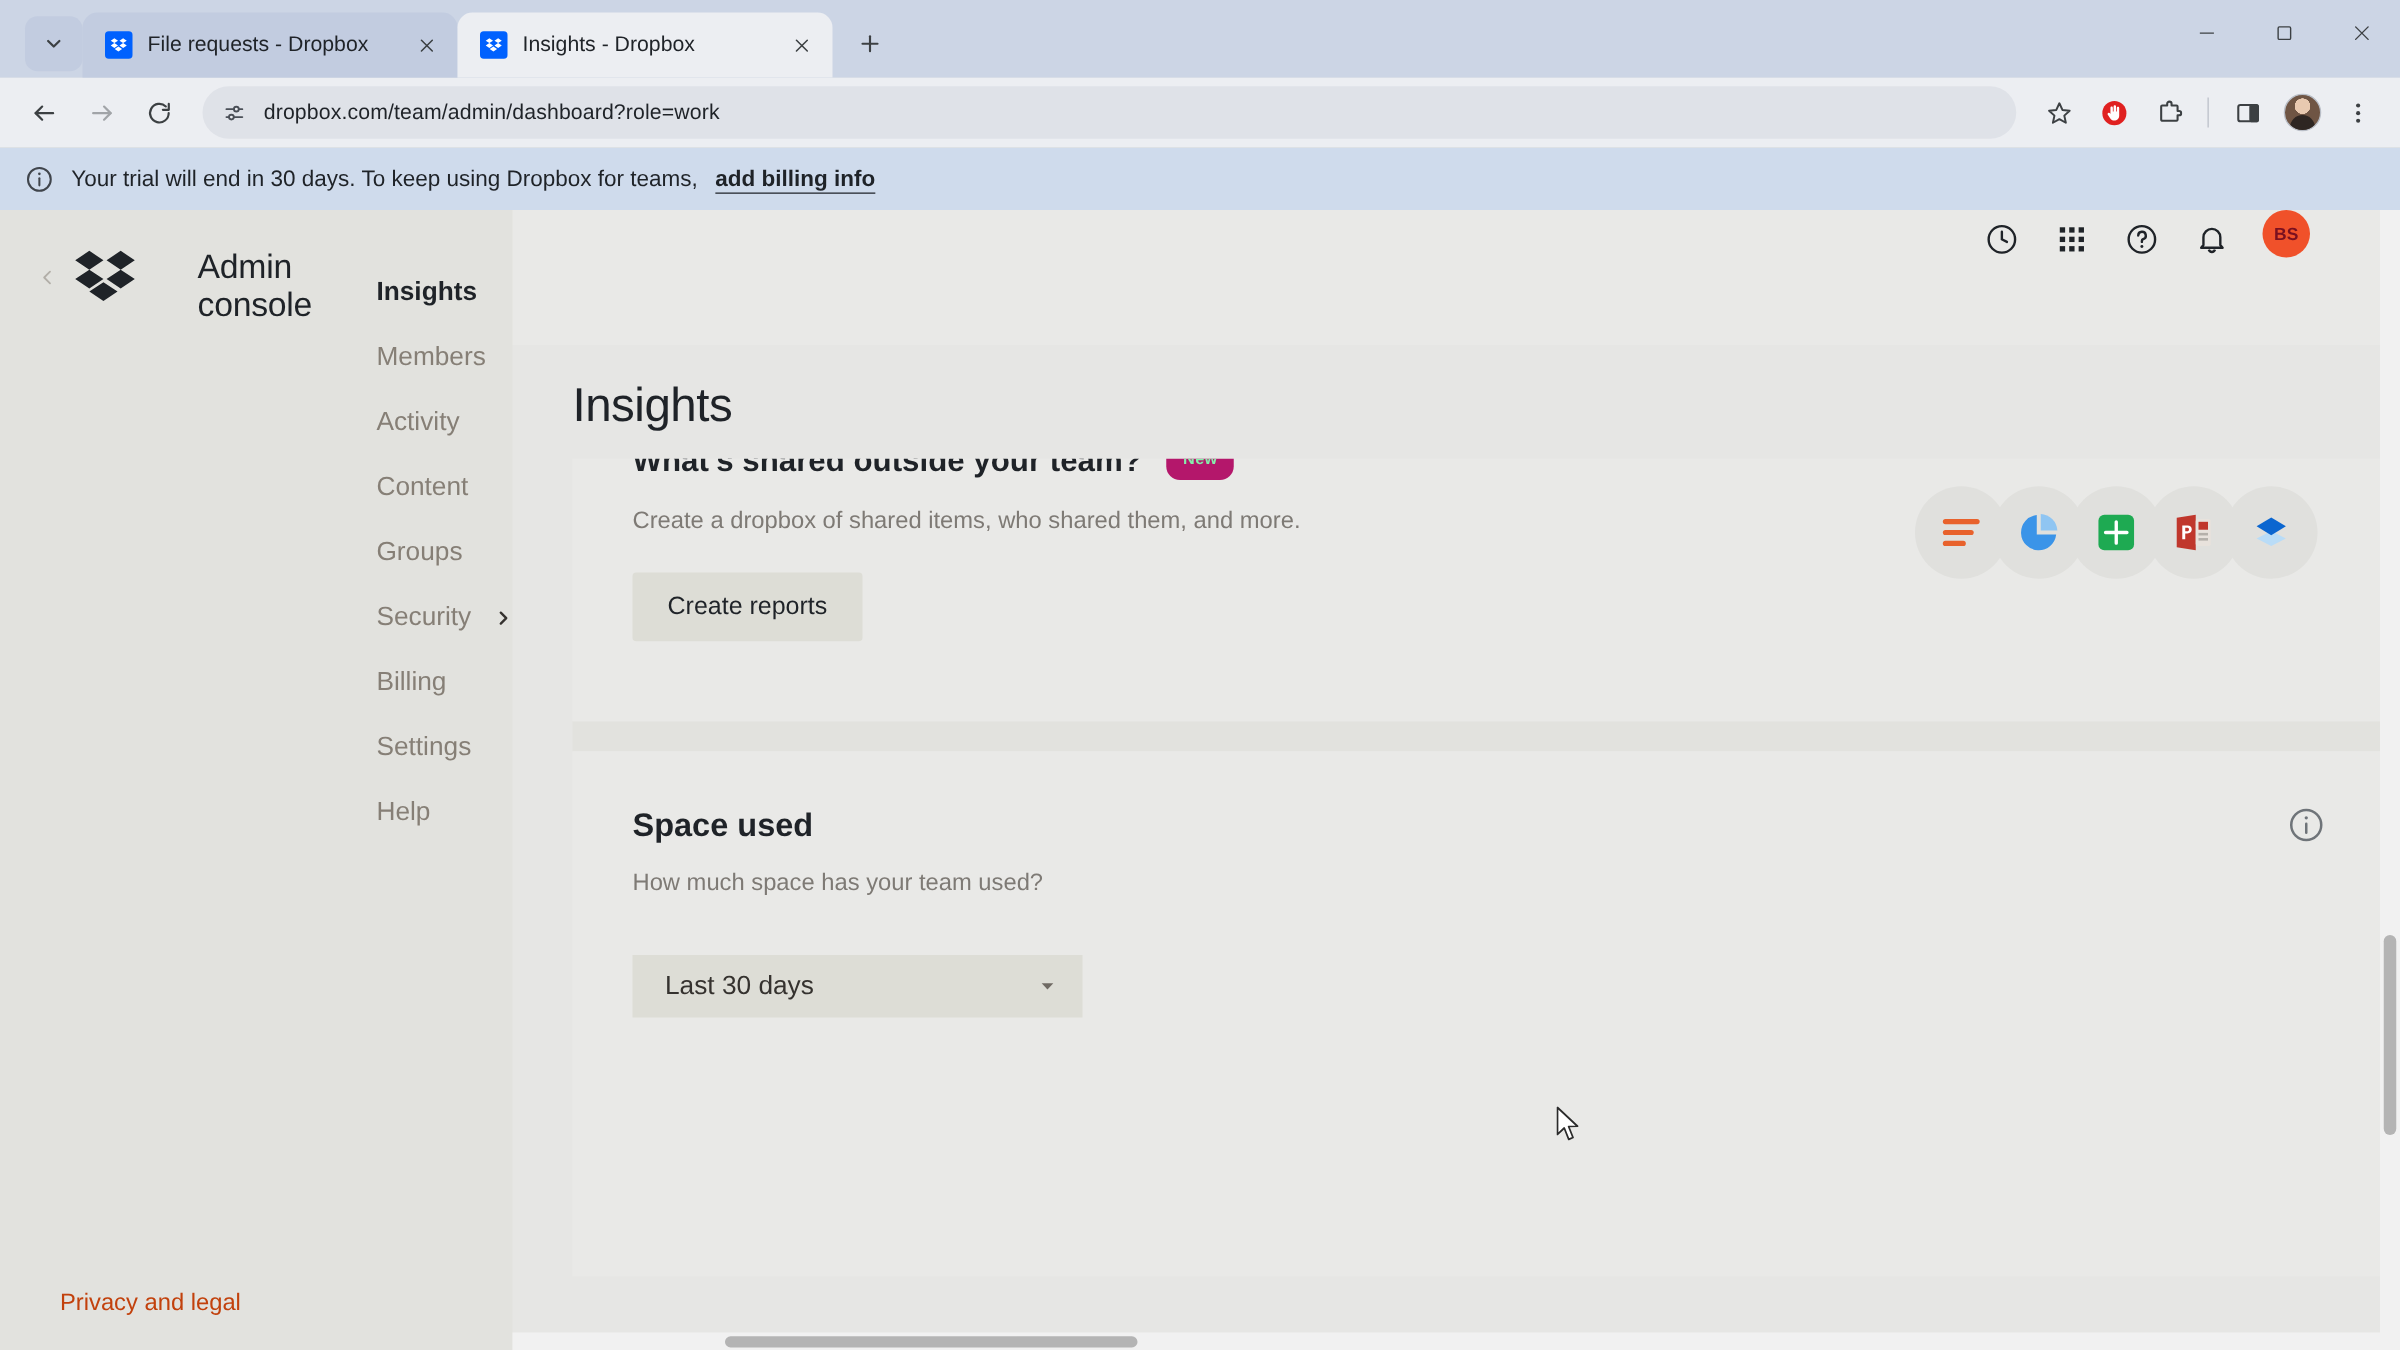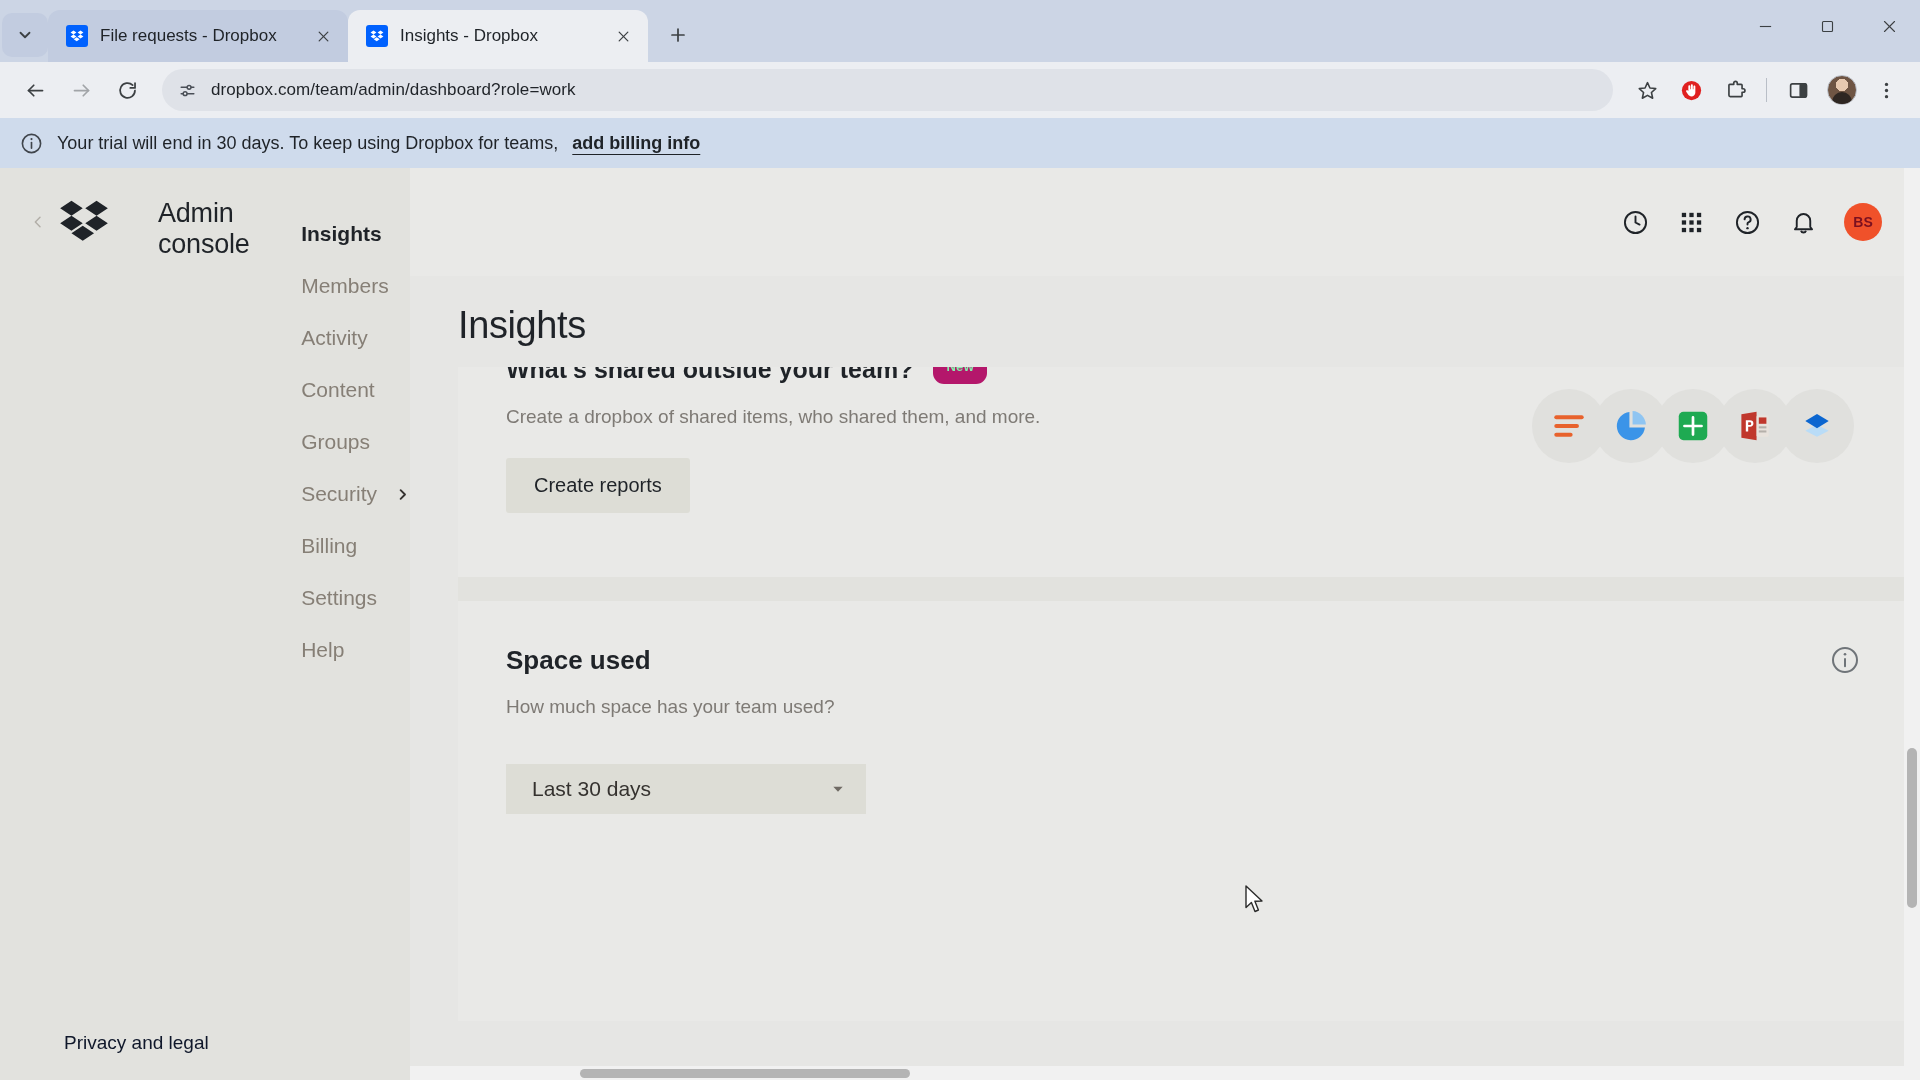--- a/index.html
+++ b/index.html
@@ -9,21 +9,21 @@
     overflow: hidden;
     font-family: "Liberation Sans", sans-serif;
     background: #d9dce1;
   }
 
   
   .browser { width: 1920px; height: 1080px; position: relative; display: flex; flex-direction: column; }
 
   .tabstrip {
     height: 62px; background: #ccd5e5; display: flex; align-items: flex-end;
-    padding-left: 2px; position: relative; flex: 0 0 62px;
+    padding-left: 20px; position: relative; flex: 0 0 62px;
   }
   .tabmenu-btn {
     width: 46px; height: 44px; margin-bottom: 5px; border-radius: 10px;
     display: flex; align-items: center; justify-content: center;
     background: #c2cce0; cursor: pointer;
   }
   .tabmenu-btn svg { width: 18px; height: 18px; }
   .tab {
     height: 52px; display: flex; align-items: center; gap: 12px;
     padding: 0 12px 0 18px; border-radius: 12px 12px 0 0;
@@ -122,29 +122,29 @@
     font-size: 27px; color: #1f2328; padding: 30px 0 0 48px; letter-spacing: -.2px;
   }
   .navlist { margin-top: 40px; }
   .navitem {
     font-size: 21px; color: #867f76; padding: 14px 0 14px 48px;
     cursor: pointer; display: flex; align-items: center; gap: 18px;
   }
   .navitem.active { color: #1f2328; font-weight: bold; }
   .navitem .chev svg { width: 15px; height: 15px; display: block; }
   .sidebar-footer {
-    position: absolute; bottom: 26px; left: 64px;
-    font-size: 19px; color: #0f172a; cursor: pointer; margin-top: 17px;
+    position: absolute; bottom: 26px; left: 48px;
+    font-size: 19px; color: #c2410c; cursor: pointer; margin-top: 17px;
   }
 
   
   .main { flex: 1; position: relative; overflow: hidden; background: #e6e6e4; }
   .topbar {
-    height: 108px; background: #e9e9e7; display: flex; align-items: center;
-    justify-content: flex-end; padding-right: 38px; gap: 10px;
+    height: 108px; background: #e9e9e7; display: flex; align-items: flex-start;
+    justify-content: flex-end; padding-right: 72px; gap: 10px;
   }
   .hdr-ic {
     width: 46px; height: 46px; border-radius: 50%; display: flex;
     align-items: center; justify-content: center; cursor: pointer;
   }
   .hdr-ic svg { width: 27px; height: 27px; display: block; }
   .user-avatar {
     width: 38px; height: 38px; border-radius: 50%; background: #f0512a;
     color: #7a1020; font-size: 14px; font-weight: bold; display: flex;
     align-items: center; justify-content: center; cursor: pointer; margin-left: 8px;

